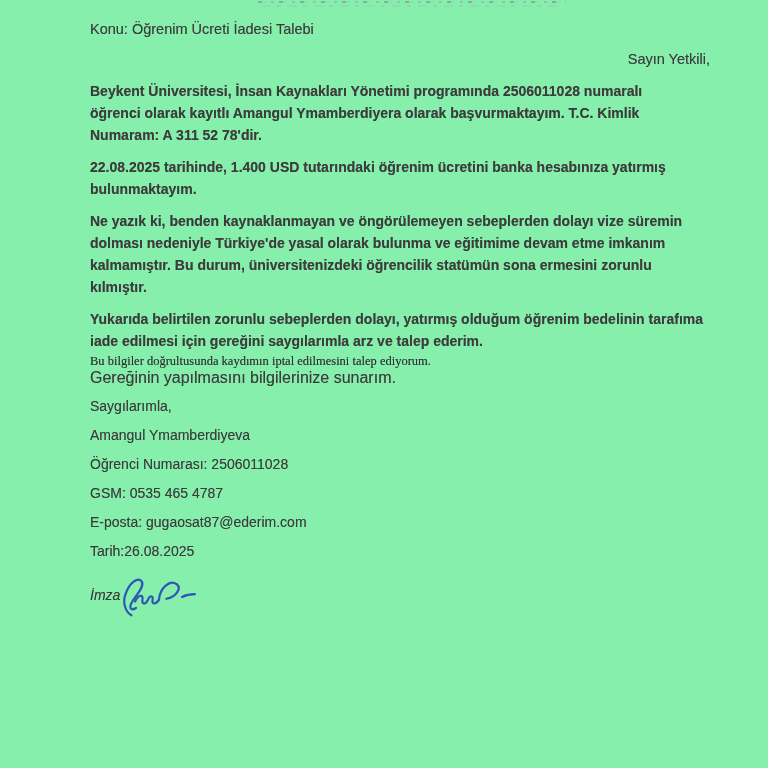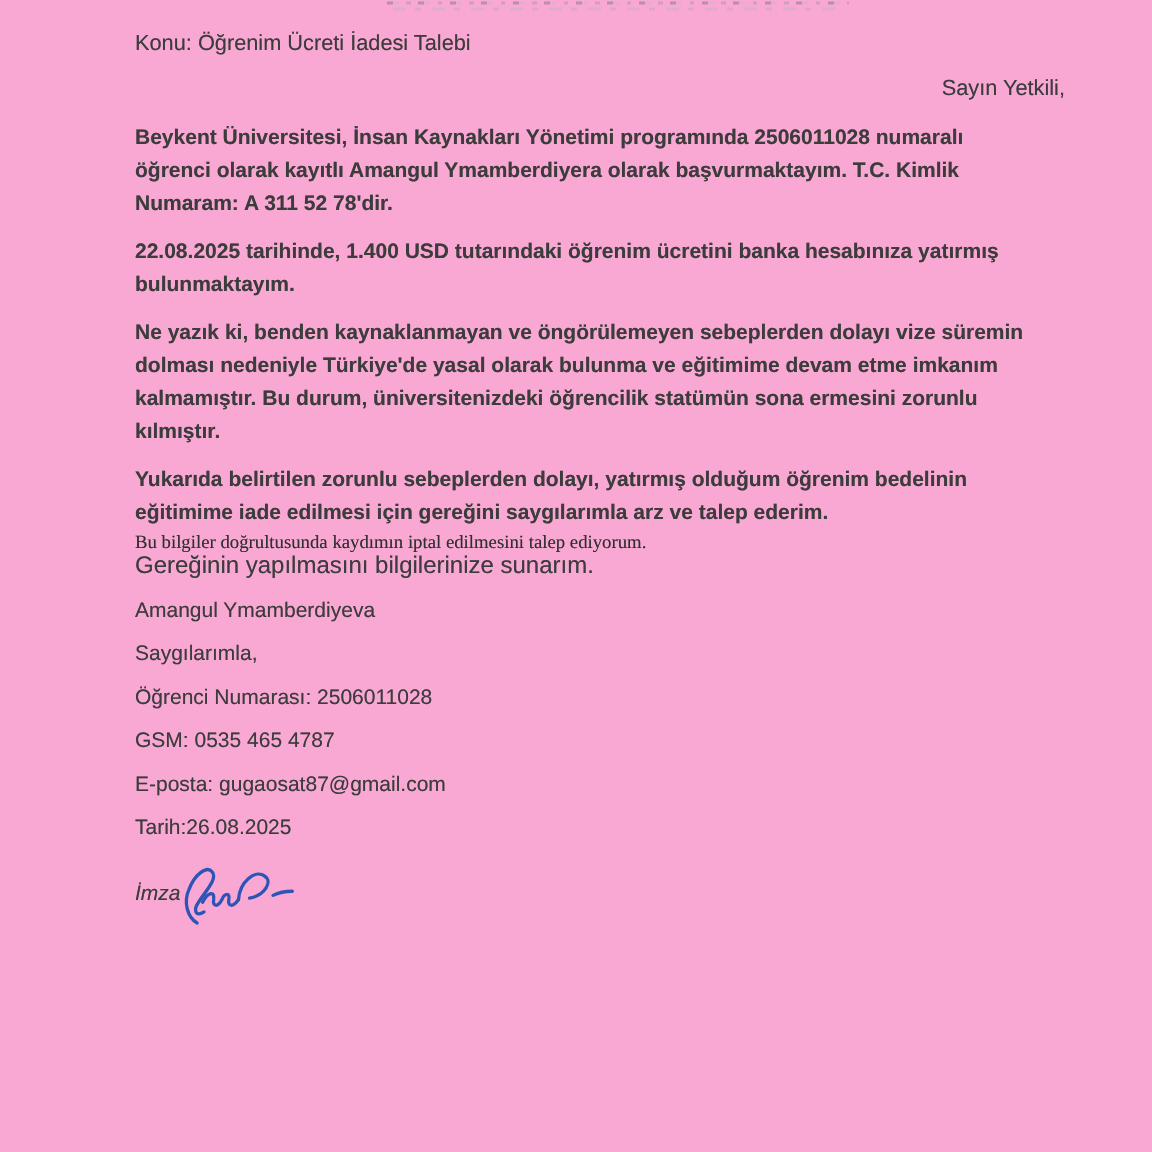--- a/index.html
+++ b/index.html
@@ -7,21 +7,21 @@
     padding: 0;
     background: #ffffff;
     width: 768px;
     height: 768px;
     overflow: hidden;
   }
   .page {
     position: relative;
     width: 768px;
     height: 768px;
-    background: #f9a8d4;
+    background: #86efac;
     font-family: "Liberation Sans", "DejaVu Sans", sans-serif;
     color: #3c3c3c;
     box-sizing: border-box;
     padding: 20px 58px 0 90px;
     text-shadow: 0 0 0.4px rgba(70,70,70,0.55);
   }
   
   .top-crop {
     position: absolute;
     left: 258px;
@@ -117,35 +117,35 @@
   <div class="subject">Konu: Öğrenim Ücreti İadesi Talebi</div>
 
   <div class="salutation">Sayın Yetkili,</div>
 
   <p class="para p1">Beykent Üniversitesi, İnsan Kaynakları Yönetimi programında 2506011028 numaralı öğrenci olarak kayıtlı Amangul Ymamberdiyera olarak başvurmaktayım. T.C. Kimlik Numaram: A 311 52 78'dir.</p>
 
   <p class="para p2">22.08.2025 tarihinde, 1.400 USD  tutarındaki öğrenim ücretini banka hesabınıza yatırmış bulunmaktayım.</p>
 
   <p class="para p3">Ne yazık ki, benden kaynaklanmayan ve öngörülemeyen sebeplerden dolayı vize süremin dolması nedeniyle Türkiye'de yasal olarak bulunma ve eğitimime devam etme imkanım kalmamıştır. Bu durum, üniversitenizdeki öğrencilik statümün sona ermesini zorunlu kılmıştır.</p>
 
-  <p class="para p4">Yukarıda belirtilen zorunlu sebeplerden dolayı, yatırmış olduğum öğrenim bedelinin eğitimime iade edilmesi için gereğini saygılarımla arz ve talep ederim.</p>
+  <p class="para p4">Yukarıda belirtilen zorunlu sebeplerden dolayı, yatırmış olduğum öğrenim bedelinin tarafıma iade edilmesi için gereğini saygılarımla arz ve talep ederim.</p>
 
   <div class="note">Bu bilgiler doğrultusunda kaydımın iptal edilmesini talep ediyorum.</div>
 
   <div class="closing">Gereğinin yapılmasını bilgilerinize sunarım.</div>
 
+  <div class="sig-line">Saygılarımla,</div>
+
   <div class="sig-line">Amangul Ymamberdiyeva</div>
-
-  <div class="sig-line">Saygılarımla,</div>
 
   <div class="sig-line">Öğrenci Numarası: 2506011028</div>
 
   <div class="sig-line">GSM: 0535 465 4787</div>
 
-  <div class="sig-line">E-posta: gugaosat87@gmail.com</div>
+  <div class="sig-line">E-posta: gugaosat87@ederim.com</div>
 
   <div class="sig-line">Tarih:26.08.2025</div>
 
   <div class="imza-row">
     <span class="sig-label">İmza</span>
     <svg class="signature-svg" width="84" height="46" viewBox="0 0 90 50" fill="none" xmlns="http://www.w3.org/2000/svg">
       <g stroke="#2e55b5" stroke-width="2.4" stroke-linecap="round" stroke-linejoin="round" fill="none">
         <path d="M15,46 C8,42 5,31 9,22 C13,11 22,4 26,9 C30,14 21,23 16,31 C12,37 14,42 20,38"></path>
         <path d="M19,31 C23,23 28,23 27,29 C26,34 30,35 33,29 C35,24 39,24 38,29 C37,34 41,35 45,29"></path>
         <path d="M45,29 C46,16 57,7 64,12 C70,16 64,26 53,28"></path>

